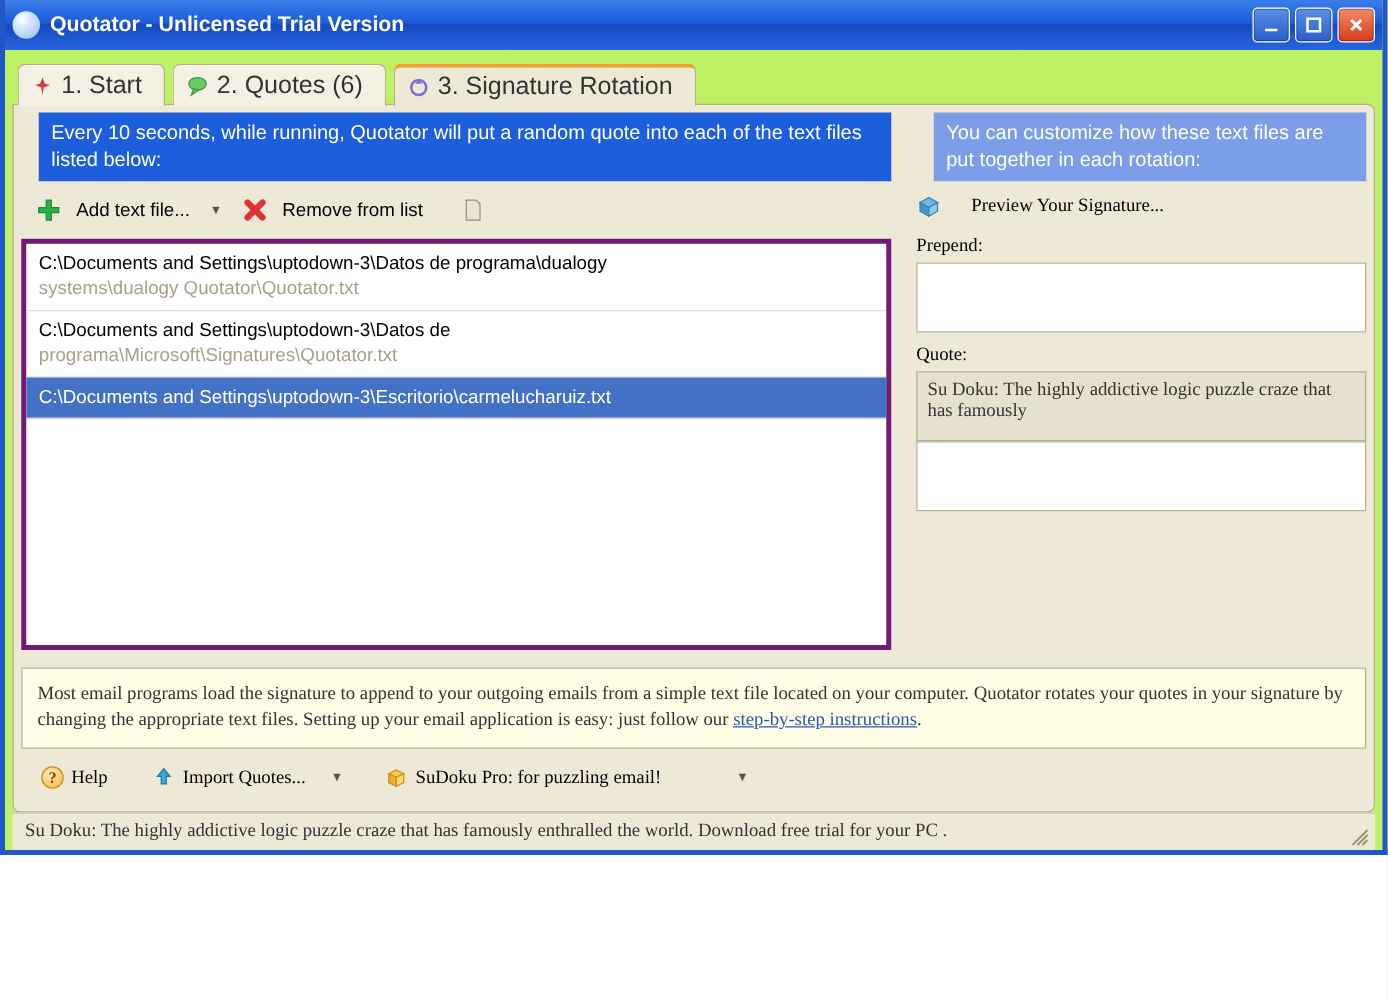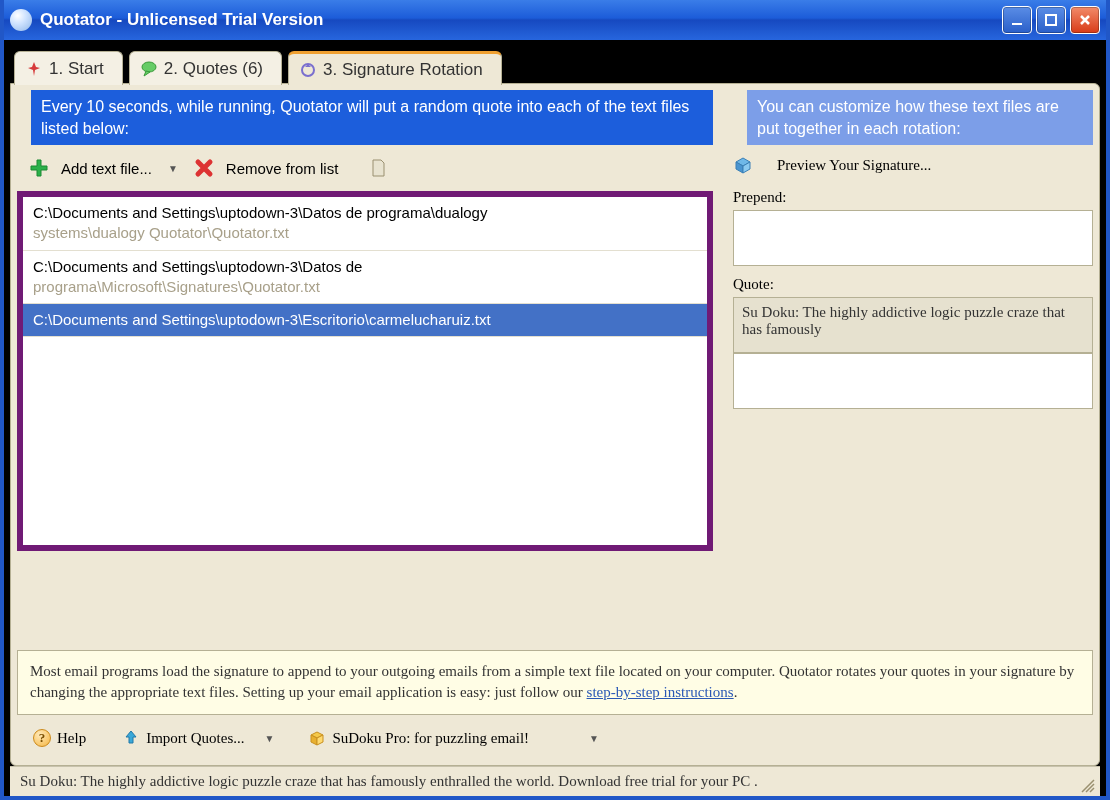--- a/index.html
+++ b/index.html
@@ -6,24 +6,24 @@
 body {
   font-family: "Trebuchet MS", Tahoma, Verdana, sans-serif;
   font-size: 14px;
   background: #fff;
   width: 1110px;
   height: 800px;
   overflow: hidden;
 }
 .window {
   width: 1110px;
-  height: 800px;
+  height: 684px;
   border: 4px solid #2157c7;
   border-top: none;
-  background: #000000;
+  background: #bef264;
   display: flex;
   flex-direction: column;
   position: relative;
 }
 .titlebar {
   height: 40px;
   background: linear-gradient(to bottom, #3a7de8 0%, #1c5cd9 45%, #1649c0 50%, #2766de 100%);
   display: flex;
   align-items: center;
   padding: 0 6px;
@@ -56,21 +56,21 @@
 
 .tabs { display: flex; align-items: flex-end; gap: 6px; padding-left: 4px; height: 38px; position: relative; z-index: 1;}
 .tab {
   height: 34px;
   padding: 0 18px 0 10px;
   background: #f4f0e4;
   border: 1px solid #b5b094;
   border-bottom: none;
   border-radius: 6px 6px 0 0;
   display: flex; align-items: center; gap: 6px;
-  font-size: 17px;
+  font-size: 20px;
   color: #333;
   position: relative;
   top: 1px;
 }
 .tab.active {
   background: #eee8d6;
   border-top: 3px solid #f0a030;
   z-index: 3;
 }
 .tab .tabicon { width: 18px; height: 18px; display:flex; align-items:center; justify-content:center; }
@@ -113,21 +113,21 @@
 .tbtn { display:flex; align-items:center; gap:12px; padding:3px 6px; cursor:default;}
 .tbtn .ticon { width:20px; height:20px; display:flex; align-items:center; justify-content:center;}
 .drop-arrow { font-size:10px; color:#555; padding:0 4px;}
 
 .plus-icon svg { fill:#2bb04a; stroke:#1a8a33; stroke-width:1;}
 .x-icon svg { fill:#d33; }
 .blank-icon svg { fill:#cfc9b6; stroke:#9a9070;}
 .box3d-icon { width:20px;height:20px; }
 
 .filelist {
-  border:6px solid #701a75;
+  border:4px solid #701a75;
   background:#fff;
   flex:1;
   max-height:360px;
   overflow:auto;
 }
 .frow {
   padding:6px 10px;
   border-bottom:1px solid #e3dfd0;
   font-family: "Comic Sans MS", cursive, sans-serif;
   font-size:15px;

